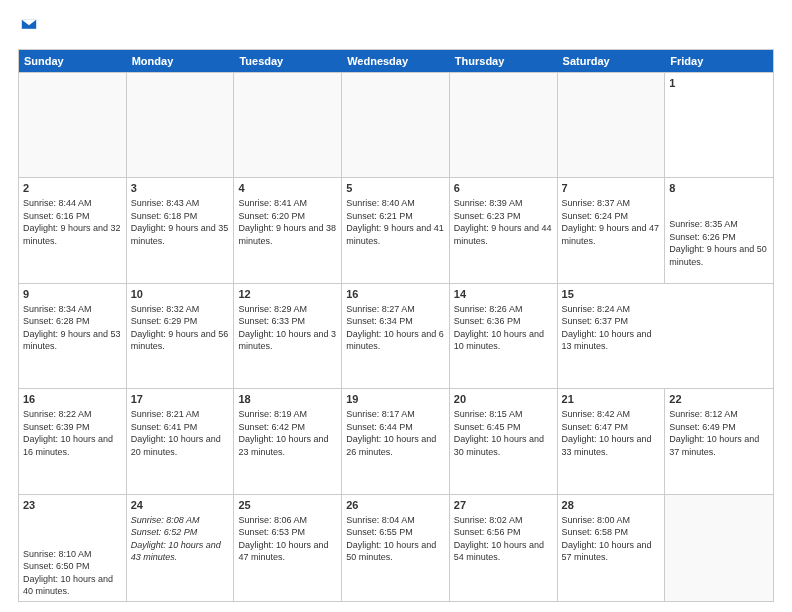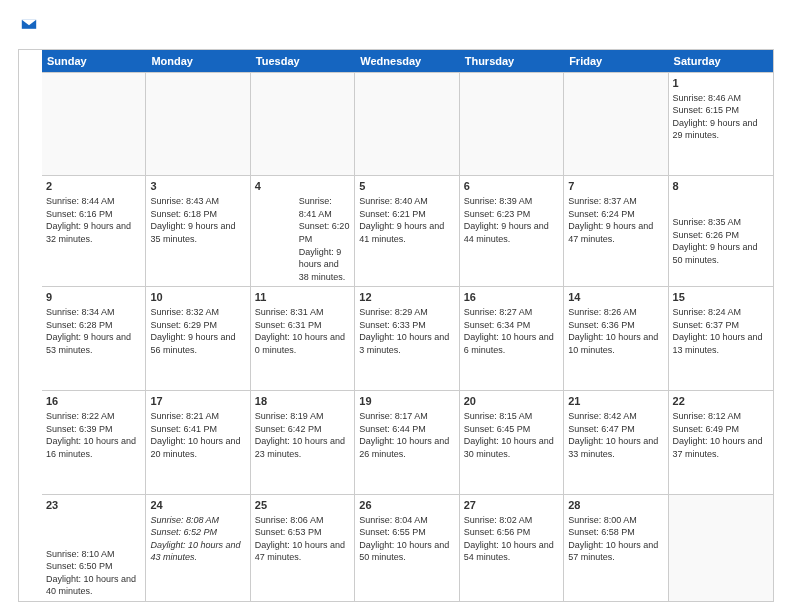--- a/index.html
+++ b/index.html
@@ -52,21 +52,20 @@
     .location {
       font-size: 14px;
       color: #555;
       margin-top: 2px;
     }
     .calendar {
       flex: 1;
       display: flex;
       flex-direction: column;
       border: 1px solid #ccc;
-      padding-left: 23px;
     }
     .cal-header {
       display: grid;
       grid-template-columns: repeat(7, 1fr);
       background: #1565c0;
     }
     .cal-header-cell {
       color: #fff;
       font-size: 11px;
       font-weight: bold;
@@ -135,54 +134,51 @@
     </div>
   </div>
 
   <div class="calendar">
     <div class="cal-header">
     <div class="cal-header-cell">Sunday</div>
         <div class="cal-header-cell">Monday</div>
         <div class="cal-header-cell">Tuesday</div>
         <div class="cal-header-cell">Wednesday</div>
         <div class="cal-header-cell">Thursday</div>
+        <div class="cal-header-cell">Saturday</div>
         <div class="cal-header-cell">Friday</div>
-        <div class="cal-header-cell">Saturday</div>
       </div>
     <div class="cal-body">
     <div class="cal-row">
           <div class="cal-cell empty"></div>
           <div class="cal-cell empty"></div>
           <div class="cal-cell empty"></div>
           <div class="cal-cell empty"></div>
           <div class="cal-cell empty"></div>
           <div class="cal-cell empty"></div>
           <div class="cal-cell">
             <span class="day-num">1</span>
-            <div class="cell-text" style="white-space: pre-line;">Sunrise: 8:46 AM
-Sunset: 6:15 PM
-Daylight: 9 hours and 29 minutes.</div>
           </div>
         </div>
         <div class="cal-row">
           <div class="cal-cell">
             <span class="day-num">2</span>
             <div class="cell-text" style="white-space: pre-line;">Sunrise: 8:44 AM
 Sunset: 6:16 PM
 Daylight: 9 hours and 32 minutes.</div>
           </div>
           <div class="cal-cell">
             <span class="day-num">3</span>
             <div class="cell-text" style="white-space: pre-line;">Sunrise: 8:43 AM
 Sunset: 6:18 PM
 Daylight: 9 hours and 35 minutes.</div>
           </div>
           <div class="cal-cell">
             <span class="day-num">4</span>
-            <div class="cell-text" style="white-space: pre-line; margin-left: 44px;">Sunrise: 8:41 AM
+            <div class="cell-text" style="white-space: pre-line;">Sunrise: 8:41 AM
 Sunset: 6:20 PM
 Daylight: 9 hours and 38 minutes.</div>
           </div>
           <div class="cal-cell">
             <span class="day-num">5</span>
             <div class="cell-text" style="white-space: pre-line;">Sunrise: 8:40 AM
 Sunset: 6:21 PM
 Daylight: 9 hours and 41 minutes.</div>
           </div>
           <div class="cal-cell">
@@ -209,26 +205,20 @@
             <span class="day-num">9</span>
             <div class="cell-text" style="white-space: pre-line;">Sunrise: 8:34 AM
 Sunset: 6:28 PM
 Daylight: 9 hours and 53 minutes.</div>
           </div>
           <div class="cal-cell">
             <span class="day-num">10</span>
             <div class="cell-text" style="white-space: pre-line;">Sunrise: 8:32 AM
 Sunset: 6:29 PM
 Daylight: 9 hours and 56 minutes.</div>
-          </div>
-          <div class="cal-cell">
-            <span class="day-num">11</span>
-            <div class="cell-text" style="white-space: pre-line;">Sunrise: 8:31 AM
-Sunset: 6:31 PM
-Daylight: 10 hours and 0 minutes.</div>
           </div>
           <div class="cal-cell">
             <span class="day-num">12</span>
             <div class="cell-text" style="white-space: pre-line;">Sunrise: 8:29 AM
 Sunset: 6:33 PM
 Daylight: 10 hours and 3 minutes.</div>
           </div>
           <div class="cal-cell">
             <span class="day-num">16</span>
             <div class="cell-text" style="white-space: pre-line;">Sunrise: 8:27 AM

